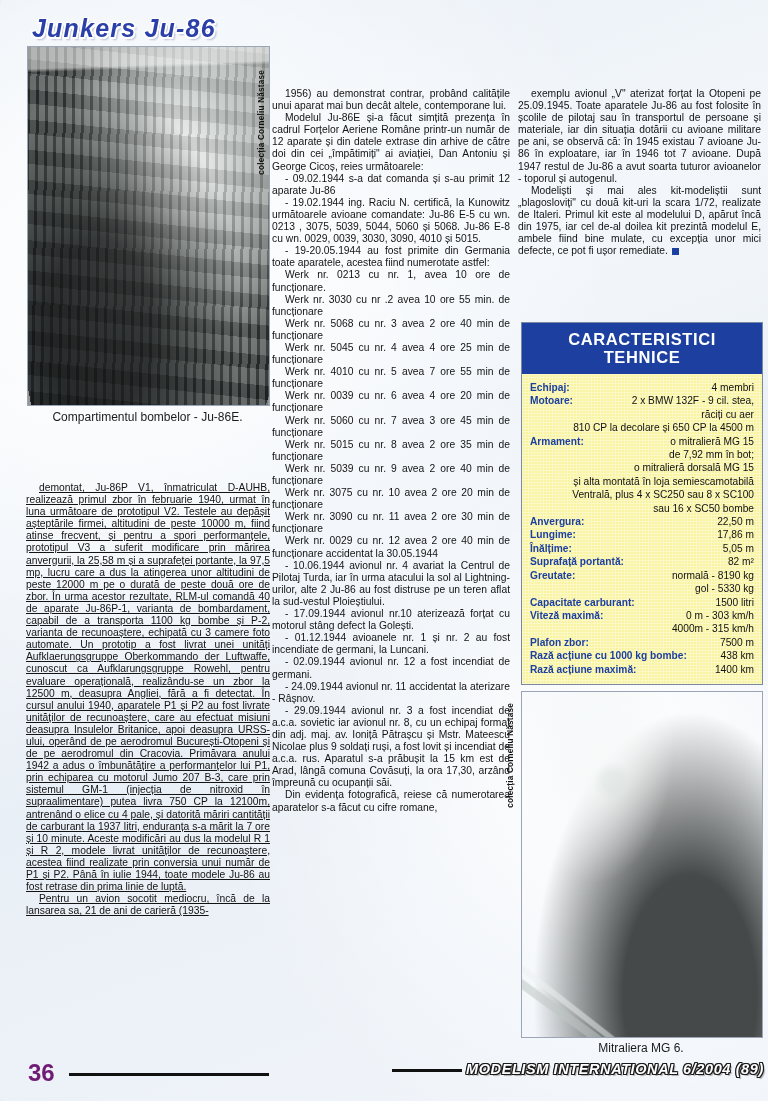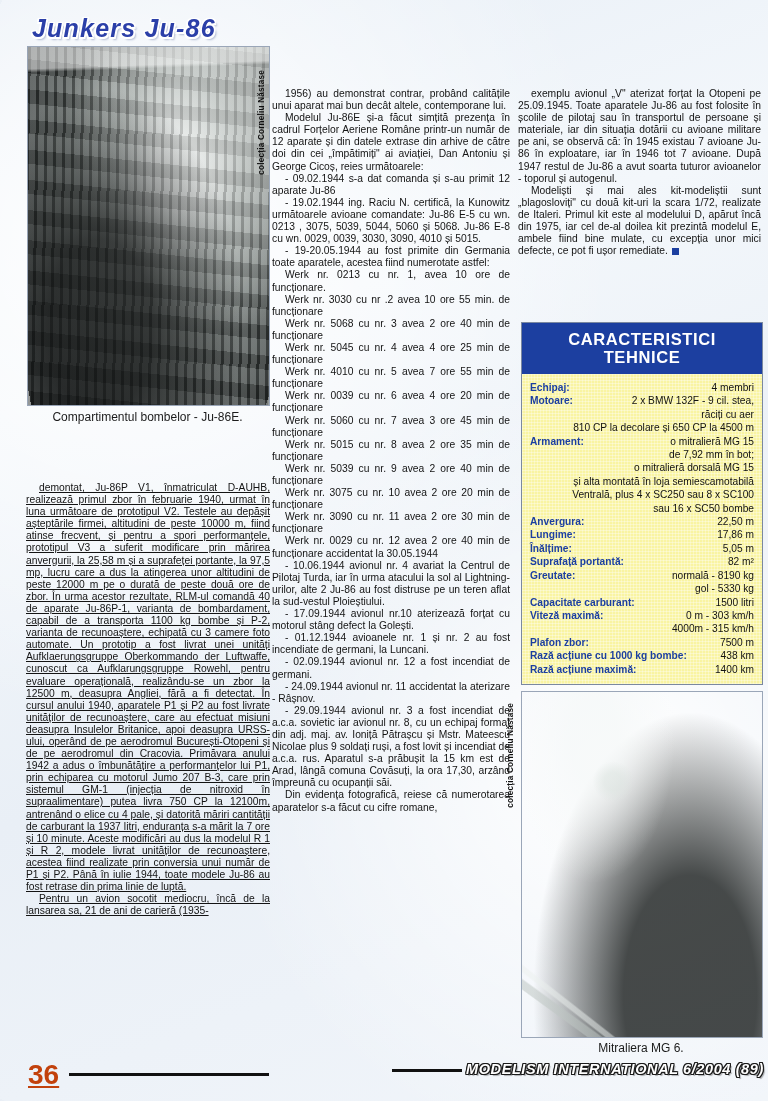--- a/index.html
+++ b/index.html
@@ -117,21 +117,21 @@
     padding:7px 8px 8px;
   }
   .spec-row{display:flex;justify-content:space-between;align-items:center;gap:6px;line-height:13.4px;}
   .spec-label{font-size:10.2px;font-weight:bold;color:#1c3fa0;white-space:nowrap;}
   .spec-val{font-size:10.2px;color:#111;text-align:right;flex:1;margin-left:12px;}
   .spec-cont{font-size:10.2px;color:#111;text-align:right;line-height:13.4px;}
 
   
   #footer-rule-left{position:absolute;left:69px;top:1073px;width:200px;height:3px;background:#111;}
   #footer-rule-right{position:absolute;left:392px;top:1069px;width:70px;height:3px;background:#111;}
-  #pagenum{position:absolute;left:28px;top:1059px;font-size:28px;font-weight:bold;color:#c2410c;text-decoration:underline;}
+  #pagenum{position:absolute;left:28px;top:1059px;font-size:24px;font-weight:bold;color:#701a75;}
   #footer-title{
     position:absolute;left:466px;top:1061px;
     font-size:14.5px;font-weight:bold;font-style:italic;letter-spacing:.6px;
     color:#ffffff;
     text-shadow:
       1px 0 0 #1b1b1b,-1px 0 0 #1b1b1b,0 1px 0 #1b1b1b,0 -1px 0 #1b1b1b,
       1px 1px 0 #1b1b1b,-1px 1px 0 #1b1b1b,1px -1px 0 #1b1b1b,-1px -1px 0 #1b1b1b,
       2px 2px 1px rgba(0,0,0,.3);
   }
   .endmark{display:inline-block;width:7px;height:7px;background:#1c3fa0;margin-left:4px;vertical-align:middle;}

